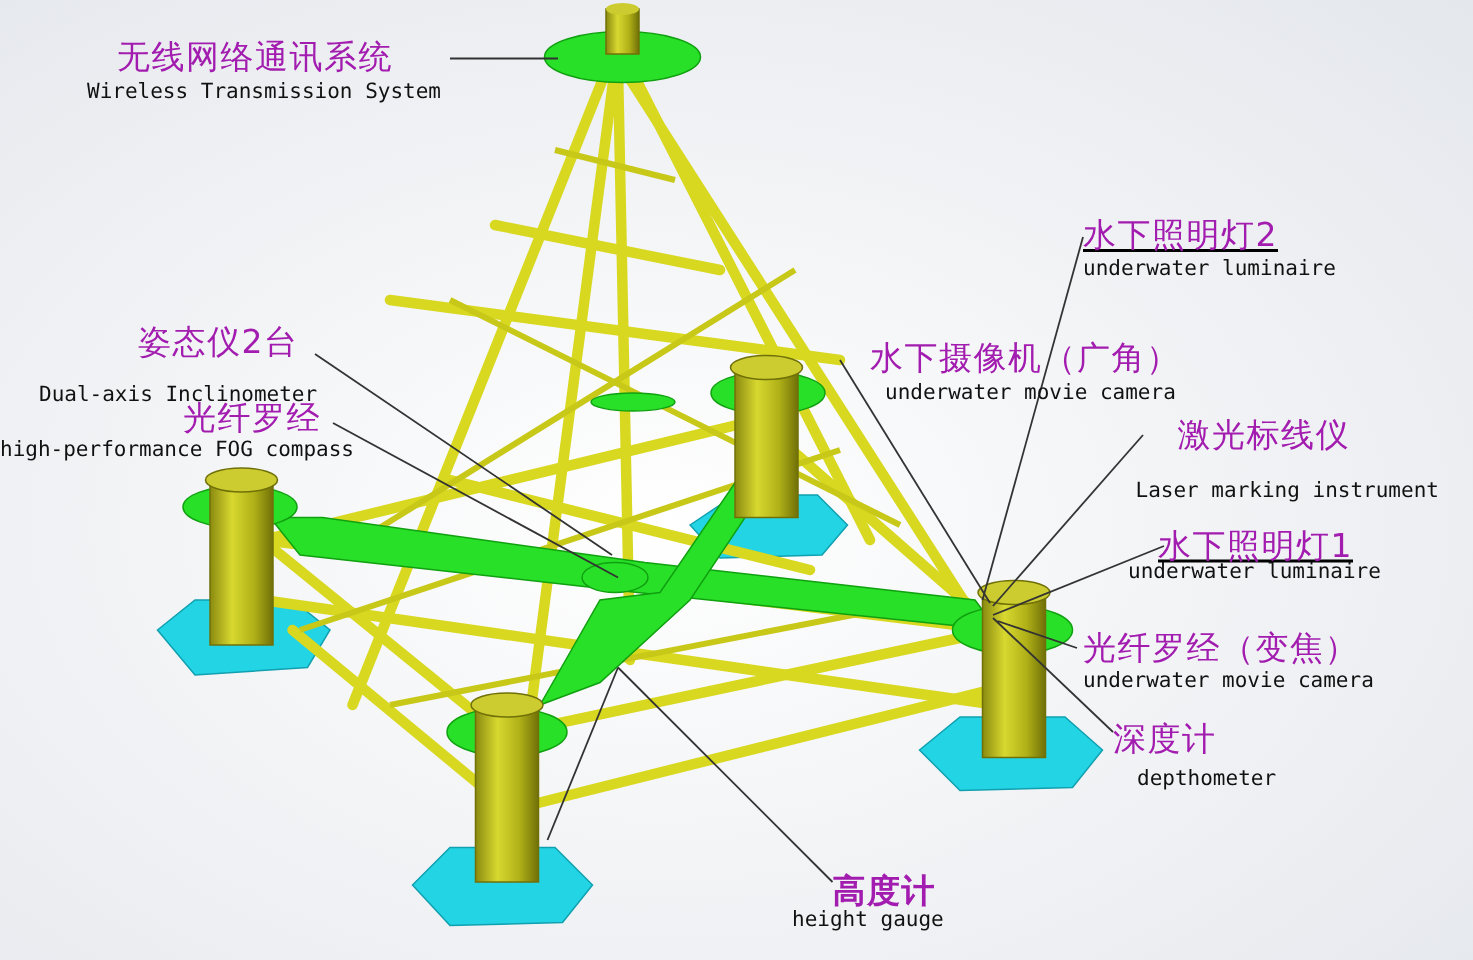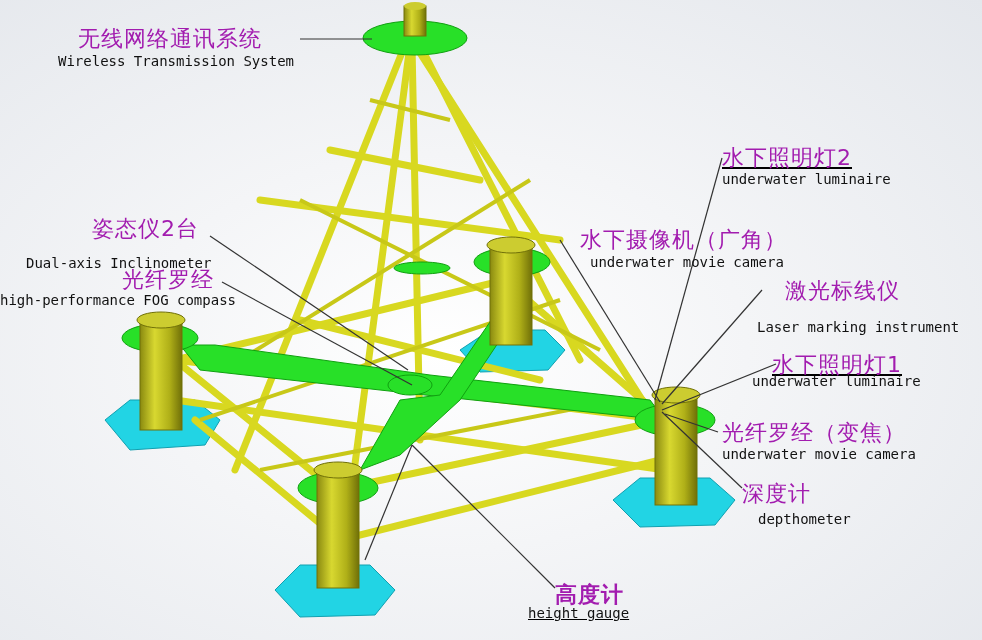--- a/index.html
+++ b/index.html
@@ -159,15 +159,15 @@
 <div class="label" style="left:742px;top:483px;">
   <div class="zh">深度计</div>
 </div>
 <div class="label" style="left:736px;top:512px;margin-left:22px;">
   <div class="en">depthometer</div>
 </div>
 
 <div class="label" style="left:555px;top:584px;font-weight:bold;">
   <div class="zh">高度计</div>
 </div>
-<div class="label" style="left:528px;top:606px;text-decoration:underline;">
+<div class="label" style="left:528px;top:606px;">
   <div class="en">height gauge</div>
 </div>
 
 </body></html>

